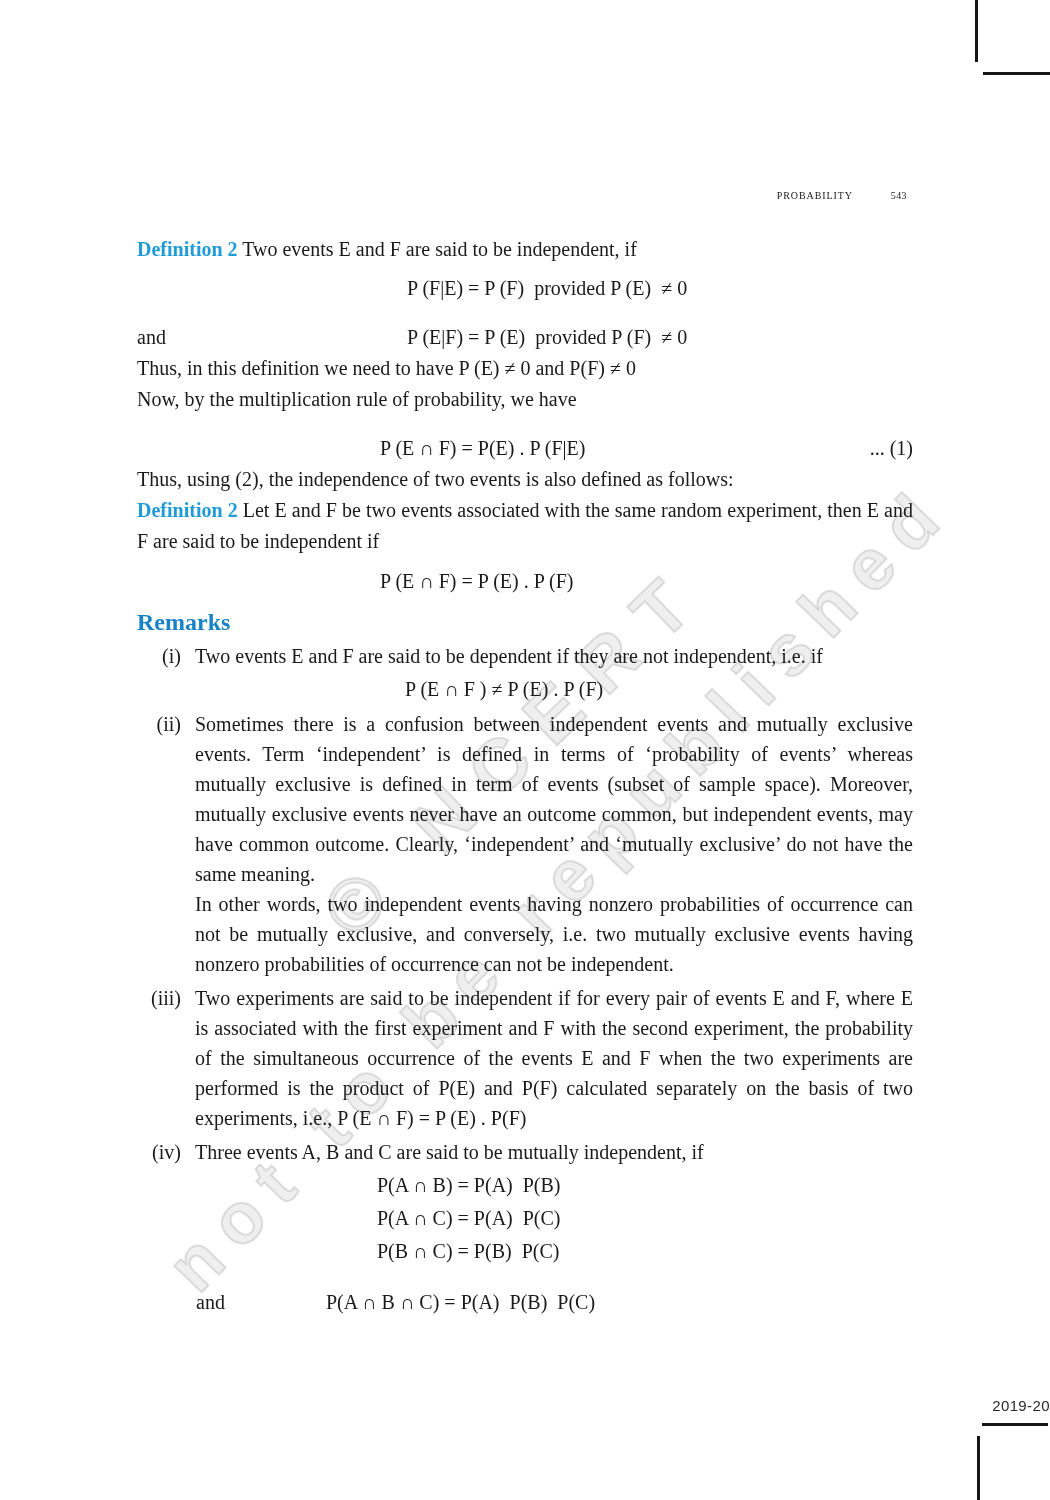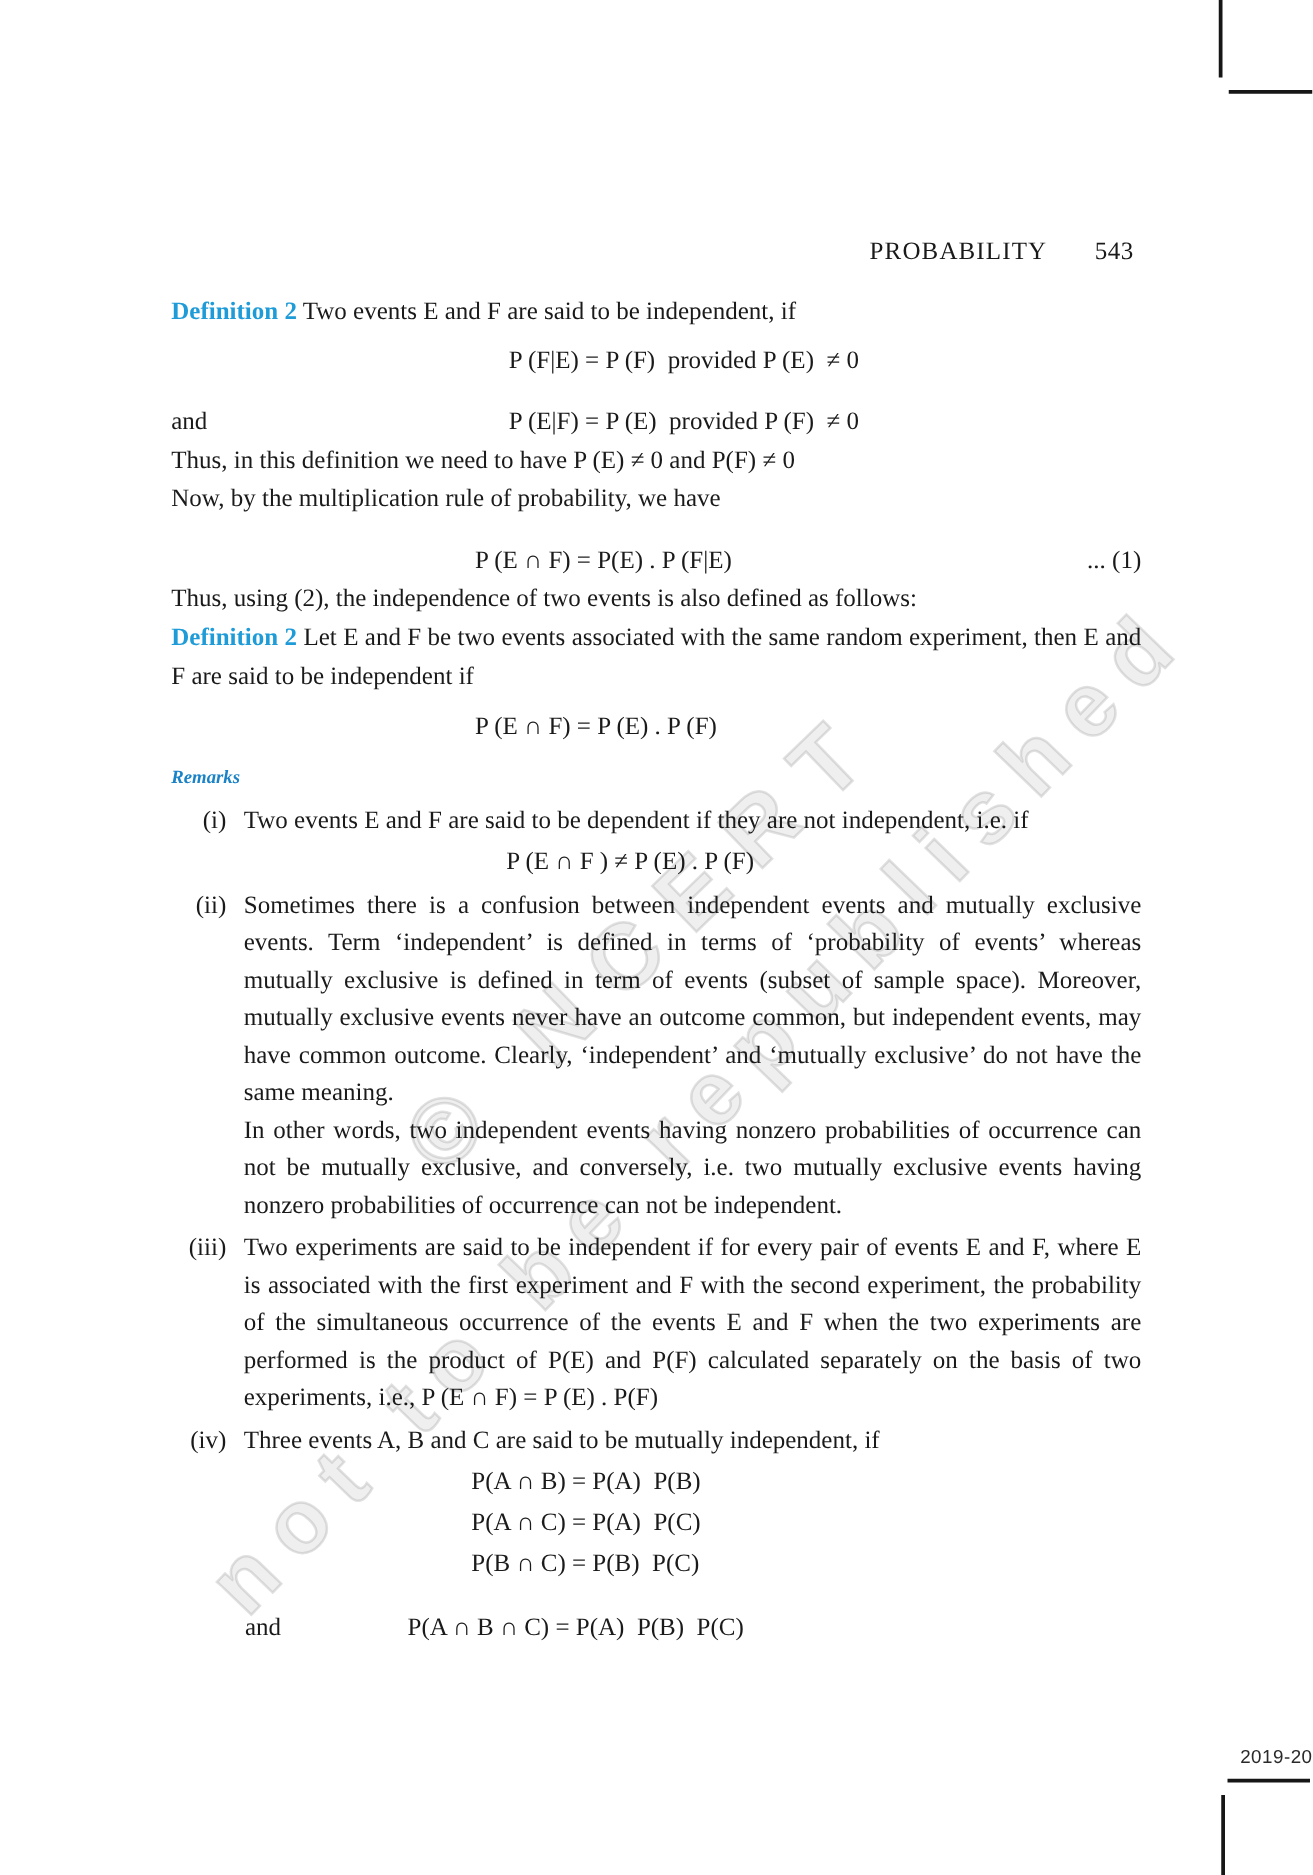--- a/index.html
+++ b/index.html
@@ -12,21 +12,21 @@
     position: absolute; left: 0; top: 0;
     width: 1050px; height: 1500px;
     background: #ffffff;
     font-family: "Liberation Serif", "DejaVu Serif", serif;
     color: #1a1a1a;
     overflow: hidden;
   }
   
   .running-header {
     position: absolute; top: 190px; right: 143px;
-    font-size: 20px; letter-spacing: 0.9px; color: #1a1a1a;
+    font-size: 10px; letter-spacing: 0.9px; color: #1a1a1a;
     white-space: nowrap;
   }
   .running-header .pagenum { margin-left: 38px; letter-spacing: 0.4px; }
 
   
   .content {
     position: absolute; left: 137px; top: 234px; width: 776px;
     font-size: 20px; line-height: 31px;
   }
   .content p { margin: 0; }
@@ -39,22 +39,22 @@
   .mt1 { margin-top: 1px; }  .mt2 { margin-top: 2px; }
   .mt3 { margin-top: 3px; }  .mt4 { margin-top: 4px; }
   .mt8 { margin-top: 8px; }  .mt9 { margin-top: 9px; }
   .mt10 { margin-top: 10px; }
   .flexrow { display: flex; margin-top: 18px; }
   .eqnum { margin-left: auto; white-space: pre; }
   .and-col { width: 270px; flex: none; }
 
   .def-label { font-weight: bold; color: #1f9cd8; }
   .remarks-title {
-    font-weight: bold; font-style: italic;
-    font-size: 15px; color: #1a82c6; line-height: 31px;
+    font-weight: bold; 
+    font-size: 24px; color: #1a82c6; line-height: 31px;
   }
 
   
   .li { display: flex; }
   .li .marker {
     width: 58px; flex: none; box-sizing: border-box;
     text-align: right; padding-right: 14px;
   }
   .li .body { flex: 1; line-height: 30px; }
   .li .body p { margin: 0; }

